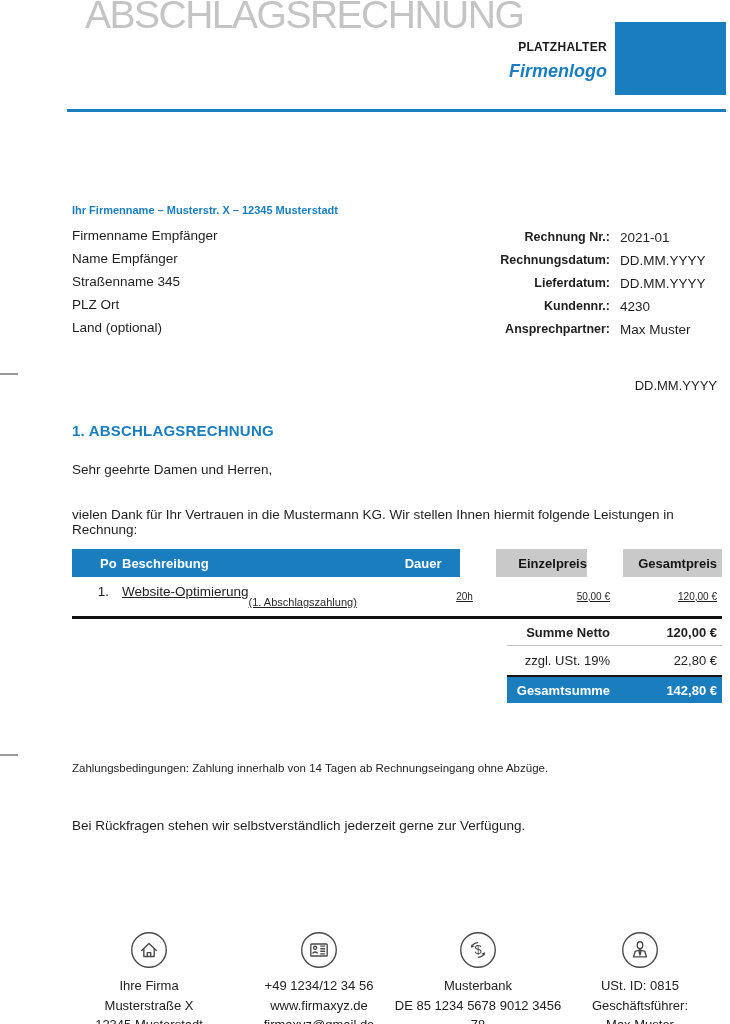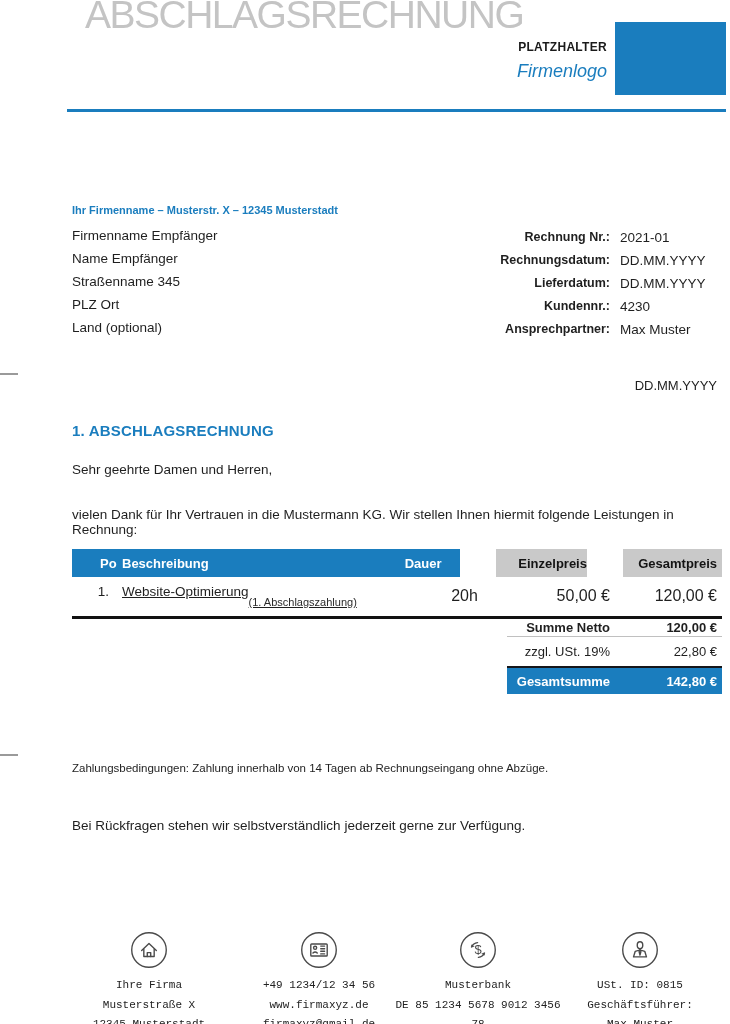--- a/index.html
+++ b/index.html
@@ -6,21 +6,21 @@
   html,body { background:#ffffff; }
   body { font-family:"Liberation Sans", sans-serif; color:#1f1f1f; }
   .page { position:relative; width:730px; height:1024px; background:#fff; overflow:hidden; margin:0 auto; }
 
   .watermark-title { position:absolute; left:85px; top:-5px; font-size:39px; letter-spacing:-1.5px;
     color:#c4c4c4; font-weight:400; line-height:1; white-space:nowrap; }
 
   .logo-name { position:absolute; right:123px; top:40px; font-size:12px; font-weight:700;
     color:#1a1a1a; letter-spacing:.3px; }
   .logo-sub { position:absolute; right:123px; top:61px; font-size:18px; font-style:italic;
-    font-weight:400; color:#1a7dbe; }
+    font-weight:700; color:#1a7dbe; }
   .logo-square { position:absolute; right:4px; top:22px; width:111px; height:73px; background:#1a7dbe; }
   .divider { position:absolute; left:67px; right:4px; top:109px; height:3px; background:#1a7dbe; }
 
   .fold-mark { position:absolute; left:0; width:18px; height:2px; background:#9a9a9a; }
   .fold-mark.m1 { top:373px; } .fold-mark.m2 { top:754px; }
 
   .sender-line { position:absolute; left:72px; top:204px; font-size:11px; font-weight:700; color:#1a7dbe; }
 
   .recipient { position:absolute; left:72px; top:224px; font-size:13.5px; line-height:23px; }
 
@@ -45,37 +45,37 @@
   .col-dur { width:85px; justify-content:center; }
   .col-unit { width:103px; justify-content:flex-end; }
   .col-total { width:112px; justify-content:flex-end; padding-right:5px; }
 
   .t-row { display:flex; padding:7px 0 8px 0; border-bottom:3px solid #111; }
   .t-row .c { display:flex; }
   .t-row .col-pos { justify-content:flex-end; padding:0 8px 0 0; font-size:13.5px; }
   .t-row .col-desc { flex-direction:row;text-decoration:underline; }
   .desc-main { font-size:13.5px; }
   .desc-note { font-size:11px; margin-top:12px; color:#2a2a2a; }
-  .t-row .col-dur, .t-row .col-unit, .t-row .col-total { align-items:center; font-size:16px; }
+  .t-row .col-dur, .t-row .col-unit, .t-row .col-total { align-items:center; font-size:10px;text-decoration:underline; }
 
   .totals { margin-left:435px; width:215px; }
-  .tot-row { display:flex; height:18px; align-items:center; }
+  .tot-row { display:flex; height:27px; align-items:center; }
   .tot-row .lbl { width:103px; text-align:right; }
   .tot-row .val { width:112px; text-align:right; padding-right:5px; }
   .tot-net { font-weight:700; border-bottom:1px solid #c0c0c0; }
   .tot-vat { height:29px; }
   .tot-grand { height:28px; background:#1a7dbe; color:#fff; font-weight:700; border-top:2px solid #15161a; }
 
   .payment-terms { position:absolute; left:72px; top:762px; font-size:11.5px; }
   .closing { position:absolute; left:72px; top:818px; font-size:13.5px; }
 
   .footer { position:absolute; top:931px; left:0; width:730px; }
   .f-col { position:absolute; text-align:center; }
   .f-col .icon { display:block; margin:0 auto 7px auto; width:38px; height:38px; }
-  .f-col .line { font-size:11px; line-height:19.5px; color:#222;font-family:Liberation Mono, monospace; }
+  .f-col .line { font-size:13px; line-height:19.5px; color:#222; }
   .f1 { left:60px;  width:178px; }
   .f2 { left:230px; width:178px; }
   .f3 { left:388px; width:180px; }
   .f4 { left:552px; width:176px; }
   svg .st { fill:none; stroke:#4a4a4a; stroke-width:1.6; stroke-linecap:round; stroke-linejoin:round; }
   svg .fl { fill:#4a4a4a; stroke:none; }
 </style>
 </head>
 <body>
 

